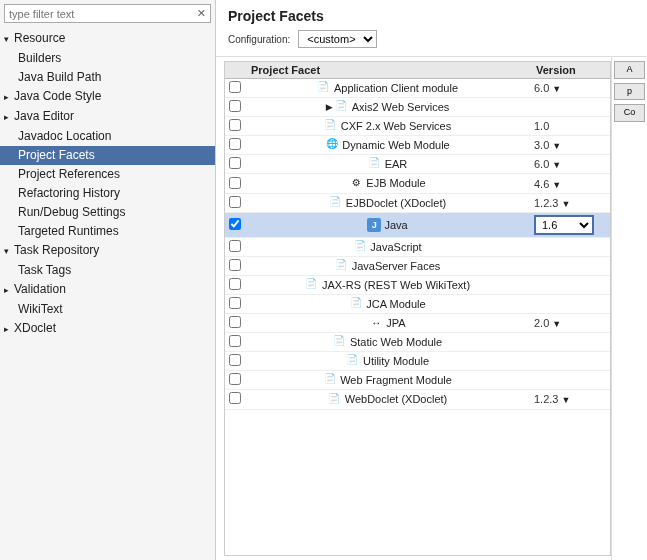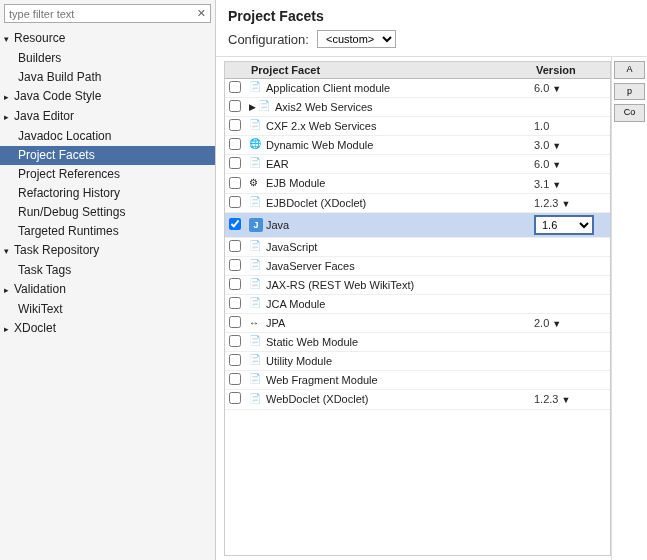--- a/index.html
+++ b/index.html
@@ -94,21 +94,21 @@
       color: #222;
       margin-bottom: 6px;
     }
     .config-row {
       display: flex;
       align-items: center;
       gap: 8px;
       margin-bottom: 4px;
     }
     .config-label {
-      font-size: 13px;
+      font-size: 10px;
       color: #333;
     }
     .config-select {
       font-size: 11px;
       border: 1px solid #aaa;
       padding: 1px 4px;
       background: white;
     }
 
     
@@ -158,20 +158,21 @@
       padding: 2px 4px;
       font-size: 11px;
       color: #222;
     }
     .facets-table td.check-cell {
       width: 20px;
       text-align: center;
     }
     .facets-table td.name-cell {
       padding-left: 4px;
+      text-align: center;
     }
     .facets-table td.version-cell {
       width: 80px;
       text-align: left;
     }
     .row-icon {
       display: inline-block;
       width: 14px;
       height: 14px;
       margin-right: 3px;
@@ -310,21 +311,21 @@
                 <td class="version-cell" style="position: relative;"><span class="version-text">3.0</span><span style="margin-left: 3px; font-size: 9px;">▼</span></td>
               </tr>
               <tr>
                 <td class="check-cell"><input type="checkbox" class="cb" style=""></td>
                 <td class="name-cell"><span class="row-icon">📄</span><span class="facet-name">EAR</span></td>
                 <td class="version-cell" style="position: relative;"><span class="version-text">6.0</span><span style="margin-left: 3px; font-size: 9px;">▼</span></td>
               </tr>
               <tr>
                 <td class="check-cell"><input type="checkbox" class="cb" style=""></td>
                 <td class="name-cell"><span class="row-icon">⚙</span><span class="facet-name">EJB Module</span></td>
-                <td class="version-cell" style="position: relative;"><span class="version-text">3.1</span><span style="margin-left: 3px; font-size: 9px;">▼</span></td>
+                <td class="version-cell" style="position: relative;"><span class="version-text">4.6</span><span style="margin-left: 3px; font-size: 9px;">▼</span></td>
               </tr>
               <tr>
                 <td class="check-cell"><input type="checkbox" class="cb" style=""></td>
                 <td class="name-cell"><span class="row-icon">📄</span><span class="facet-name">EJBDoclet (XDoclet)</span></td>
                 <td class="version-cell" style="position: relative;"><span class="version-text">1.2.3</span><span style="margin-left: 3px; font-size: 9px;">▼</span></td>
               </tr>
               <tr class="highlighted">
                 <td class="check-cell"><input type="checkbox" class="cb" checked="" style=""></td>
                 <td class="name-cell"><span class="row-icon" style="background:#4a90d9;color:white;font-weight:bold;font-size:9px;display:inline-flex;align-items:center;justify-content:center;border-radius:2px;">J</span><span class="facet-name">Java</span></td>
                 <td class="version-cell" style="position: relative;"><div style="position: relative; display: inline-block;"><select class="version-select" style="border: 2px solid rgb(74, 111, 165);"><option value="1.3">1.3</option><option value="1.4">1.4</option><option value="1.5">1.5</option><option value="1.6" selected="">1.6</option><option value="1.7">1.7</option></select></div></td>

